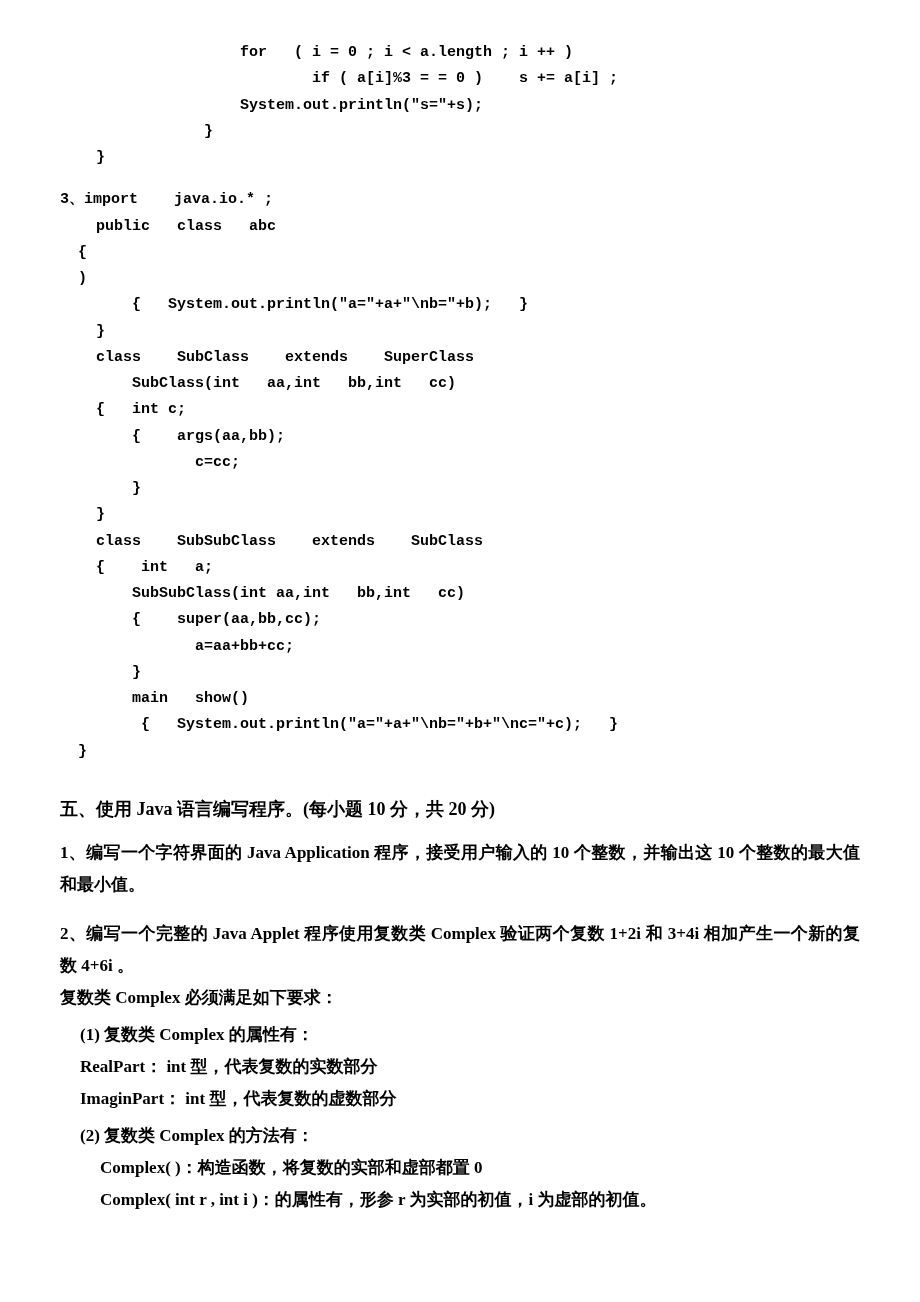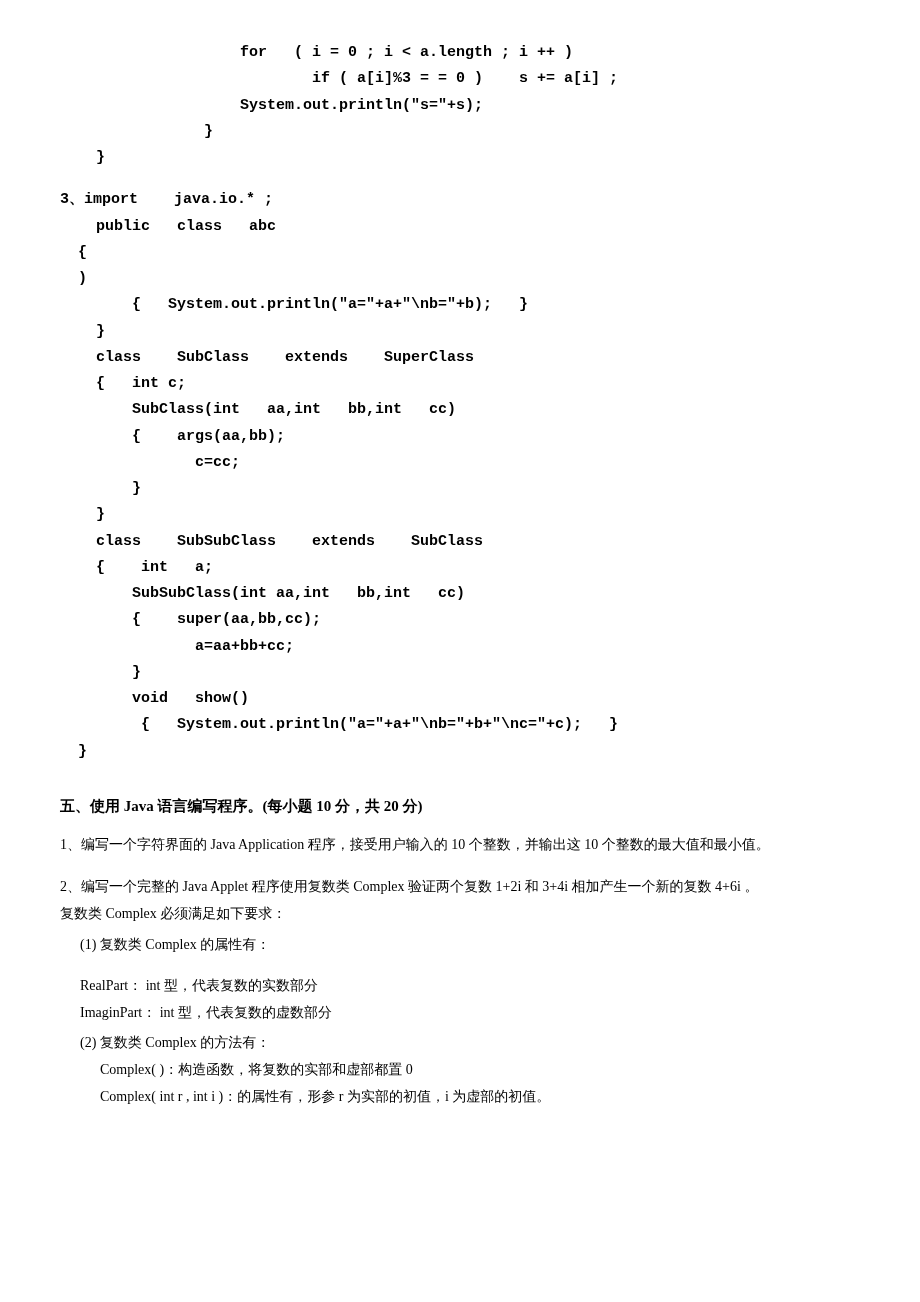--- a/index.html
+++ b/index.html
@@ -20,30 +20,30 @@
       font-size: 15px;
       font-weight: bold;
       line-height: 1.75;
       margin: 0 0 10px 0;
     }
     .code-line {
       display: block;
       white-space: pre;
     }
     .section-title {
-      font-size: 15px;
+      font-size: 18px;
       font-weight: bold;
       margin: 24px 0 12px 0;
     }
     .question-block {
       margin-bottom: 16px;
     }
     .question-text {
-      font-size: 14px;
-      font-weight: normal;
+      font-size: 17px;
+      font-weight: bold;
       line-height: 1.9;
       text-align: justify;
     }
   </style>
 </head>
 <body>
 
 <div class="code-block">
   <span class="code-line">                    for   ( i = 0 ; i &lt; a.length ; i ++ )</span>
   <span class="code-line">                            if ( a[i]%3 = = 0 )    s += a[i] ;</span>
@@ -53,52 +53,52 @@
 </div>
 
 <div class="code-block" style="margin-top: 16px;">
   <span class="code-line">3、import    java.io.* ;</span>
   <span class="code-line">    public   class   abc</span>
   <span class="code-line">  {</span>
   <span class="code-line">  )</span>
   <span class="code-line">        {   System.out.println("a="+a+"\nb="+b);   }</span>
   <span class="code-line">    }</span>
   <span class="code-line">    class    SubClass    extends    SuperClass</span>
+  <span class="code-line">        SubClass(int   aa,int   bb,int   cc)</span>
   <span class="code-line">    {   int c;</span>
-  <span class="code-line">        SubClass(int   aa,int   bb,int   cc)</span>
   <span class="code-line">        {    args(aa,bb);</span>
   <span class="code-line">               c=cc;</span>
   <span class="code-line">        }</span>
   <span class="code-line">    }</span>
   <span class="code-line">    class    SubSubClass    extends    SubClass</span>
   <span class="code-line">    {    int   a;</span>
   <span class="code-line">        SubSubClass(int aa,int   bb,int   cc)</span>
   <span class="code-line">        {    super(aa,bb,cc);</span>
   <span class="code-line">               a=aa+bb+cc;</span>
   <span class="code-line">        }</span>
-  <span class="code-line">        void   show()</span>
+  <span class="code-line">        main   show()</span>
   <span class="code-line">         {   System.out.println("a="+a+"\nb="+b+"\nc="+c);   }</span>
   <span class="code-line">  }</span>
 </div>
 
 <div class="section-title" style="margin-top: 28px;">
   <span>五、使用 Java 语言编写程序。(每小题 10 分，共 20 分)</span>
 </div>
 
 <div class="question-block">
   <p class="question-text">1、编写一个字符界面的 Java   Application 程序，接受用户输入的 10 个整数，并输出这 10 个整数的最大值和最小值。</p>
 </div>
 
 <div class="question-block" style="margin-top: 12px;">
   <p class="question-text">2、编写一个完整的 Java   Applet 程序使用复数类 Complex 验证两个复数  1+2i  和  3+4i  相加产生一个新的复数  4+6i  。</p>
   <p class="question-text">        复数类 Complex 必须满足如下要求：</p>
 
   <div style="margin-top: 4px;">
     <p class="question-text" style="margin-left: 20px;">(1)  复数类 Complex  的属性有：</p>
-    <p class="question-text" style="margin-left: 20px; margin-top: 15px;">RealPart：    int 型，代表复数的实数部分</p>
+    <p class="question-text" style="margin-left: 20px;">RealPart：    int 型，代表复数的实数部分</p>
     <p class="question-text" style="margin-left: 20px;">ImaginPart：  int 型，代表复数的虚数部分</p>
   </div>
 
   <div style="margin-top: 4px;">
     <p class="question-text" style="margin-left: 20px;">(2)   复数类 Complex  的方法有：</p>
     <p class="question-text" style="margin-left: 40px;">Complex( )：构造函数，将复数的实部和虚部都置 0</p>
     <p class="question-text" style="margin-left: 40px;">Complex( int   r , int   i )：的属性有，形参 r 为实部的初值，i 为虚部的初值。</p>
   </div>
 </div>
 

